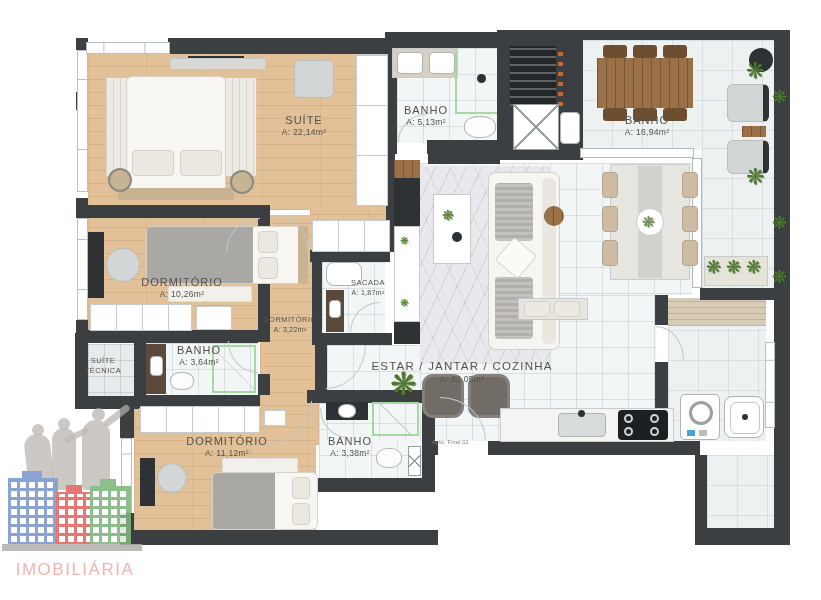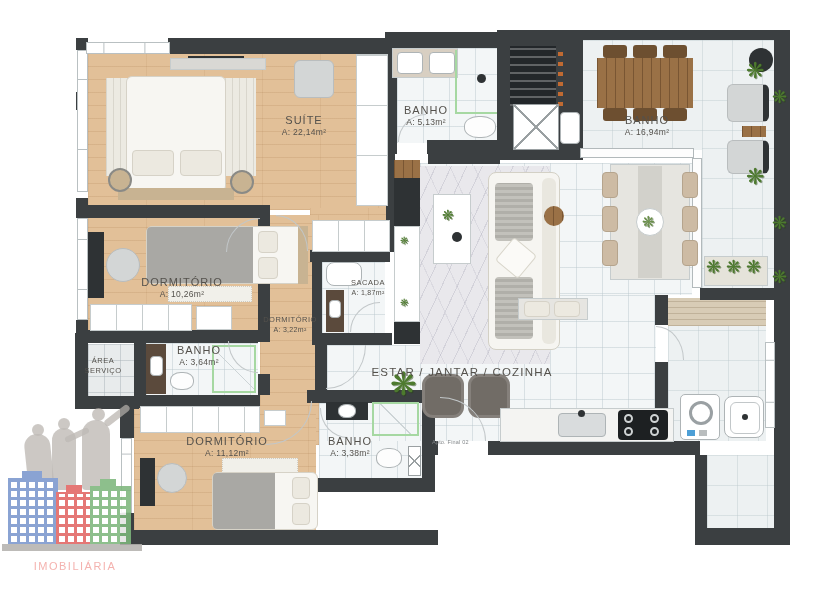--- a/index.html
+++ b/index.html
@@ -83,21 +83,21 @@
   .small .rarea{font-size:7px}
   .big .rname{font-size:11.5px;letter-spacing:1.2px}
   .wrap .rname{white-space:normal;width:62px;margin:0 auto}
   .wrap2 .rname{white-space:normal;width:50px;margin:0 auto}
   .unit-note{position:absolute;font-size:5.5px;color:#83878a;letter-spacing:.2px;z-index:30}
   
   #logo{position:absolute;left:0;top:404px;width:160px;height:196px;opacity:.88;z-index:40}
   .stat{position:absolute;background:#b6b1ac;opacity:.8}
   .bld{position:absolute;background-color:#fff;box-sizing:border-box}
   .ltext{position:absolute;width:150px;text-align:center}
-  #logo-line1{top:156px;font-size:11px;color:#f3a8a4;letter-spacing:1.5px}
+  #logo-line1{top:156px;font-size:17px;color:#f3a8a4;letter-spacing:1.5px}
   #logo-line2{top:170px;font-size:19px;font-weight:bold;color:#ee8a85;letter-spacing:1px}
 </style>
 </head>
 <body>
 
 <div id="plan">
 
   <i class="wood" style="left:88px;top:50px;width:300px;height:160px"></i>
   <i class="wood" style="left:310px;top:208px;width:80px;height:46px"></i>
   <i class="wood" style="left:88px;top:210px;width:172px;height:122px"></i>
@@ -332,28 +332,29 @@
   </div>
   <div class="rlabel small" style="left:368px;top:287px">
     <div class="rname">SACADA</div>
     <div class="rarea">A: 1,87m²</div>
   </div>
   <div class="rlabel small" style="left:290px;top:324px">
     <div class="rname">DORMITÓRIO</div>
     <div class="rarea">A: 3,22m²</div>
   </div>
   <div class="rlabel small wrap2" style="left:103px;top:366px">
-    <div class="rname">ÁREA SERVIÇO</div>
+    <div class="rname">SUÍTE TÉCNICA</div>
   </div>
   <div class="rlabel" style="left:199px;top:356px">
     <div class="rname">BANHO</div>
     <div class="rarea">A: 3,64m²</div>
   </div>
   <div class="rlabel big" style="left:462px;top:372px">
     <div class="rname">ESTAR / JANTAR / COZINHA</div>
+    <div class="rarea">A: 38,05m²</div>
   </div>
   <div class="rlabel" style="left:227px;top:447px">
     <div class="rname">DORMITÓRIO</div>
     <div class="rarea">A: 11,12m²</div>
   </div>
   <div class="rlabel" style="left:350px;top:447px">
     <div class="rname">BANHO</div>
     <div class="rarea">A: 3,38m²</div>
   </div>
   <div class="unit-note" style="left:432px;top:439px">Apto. Final 02</div>

